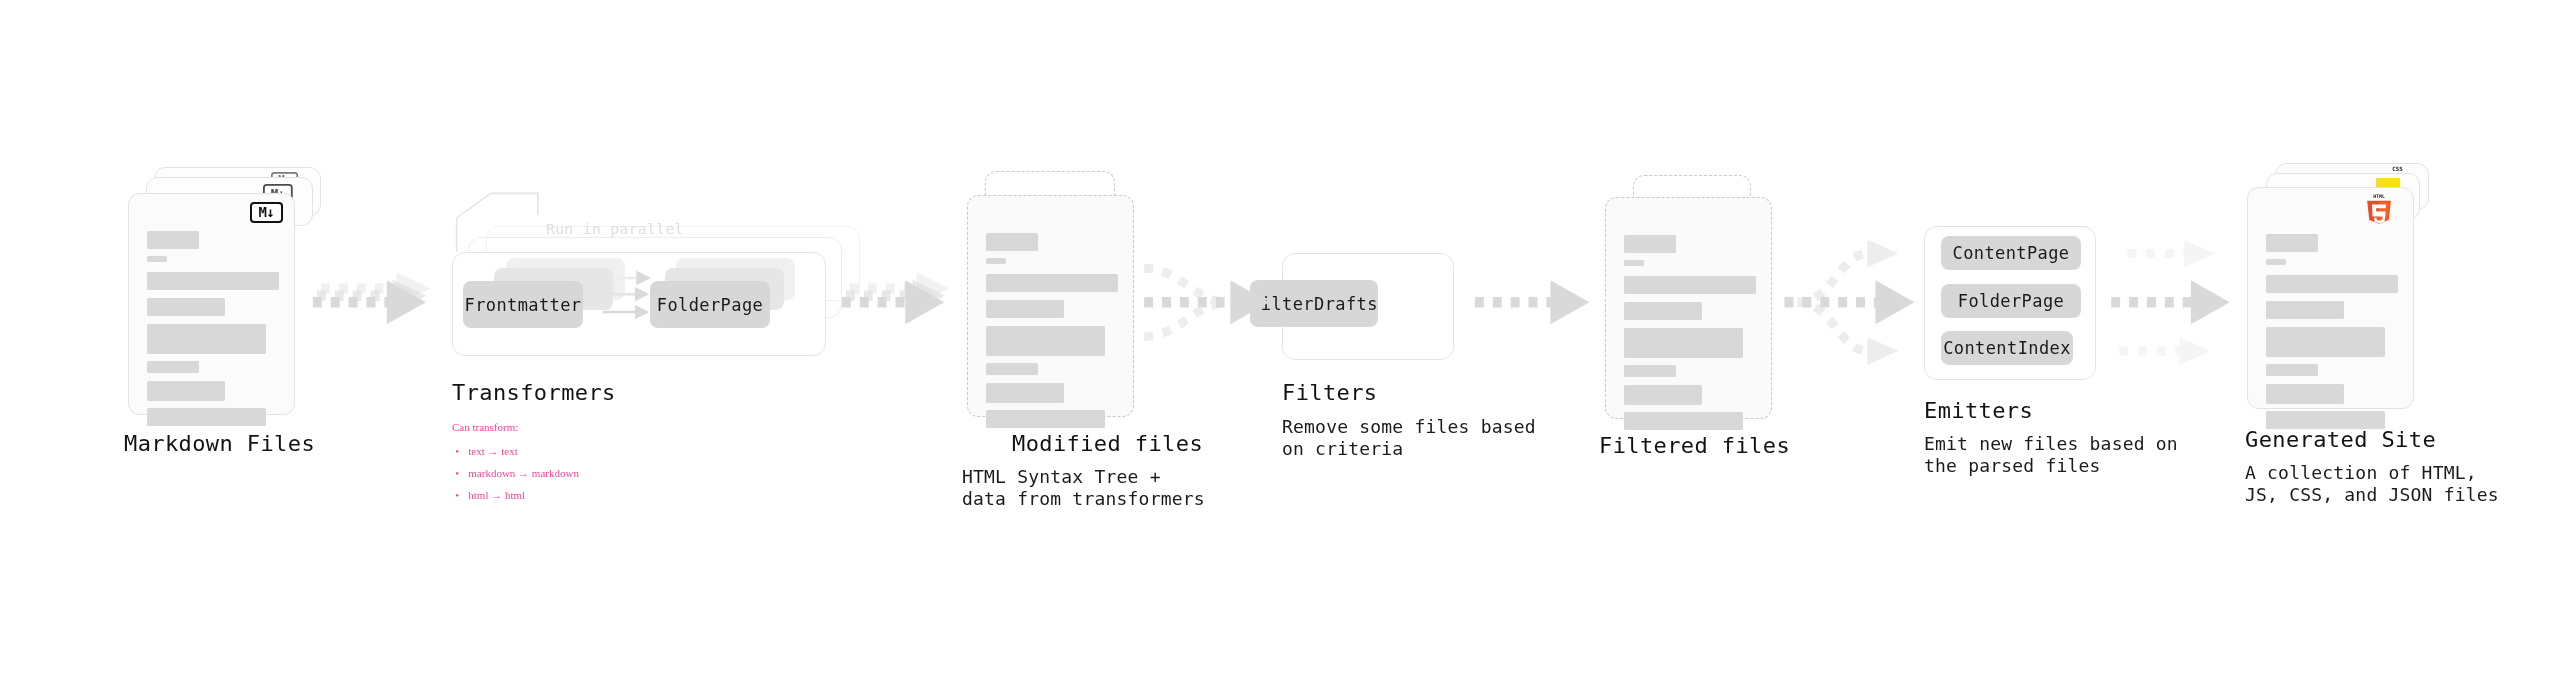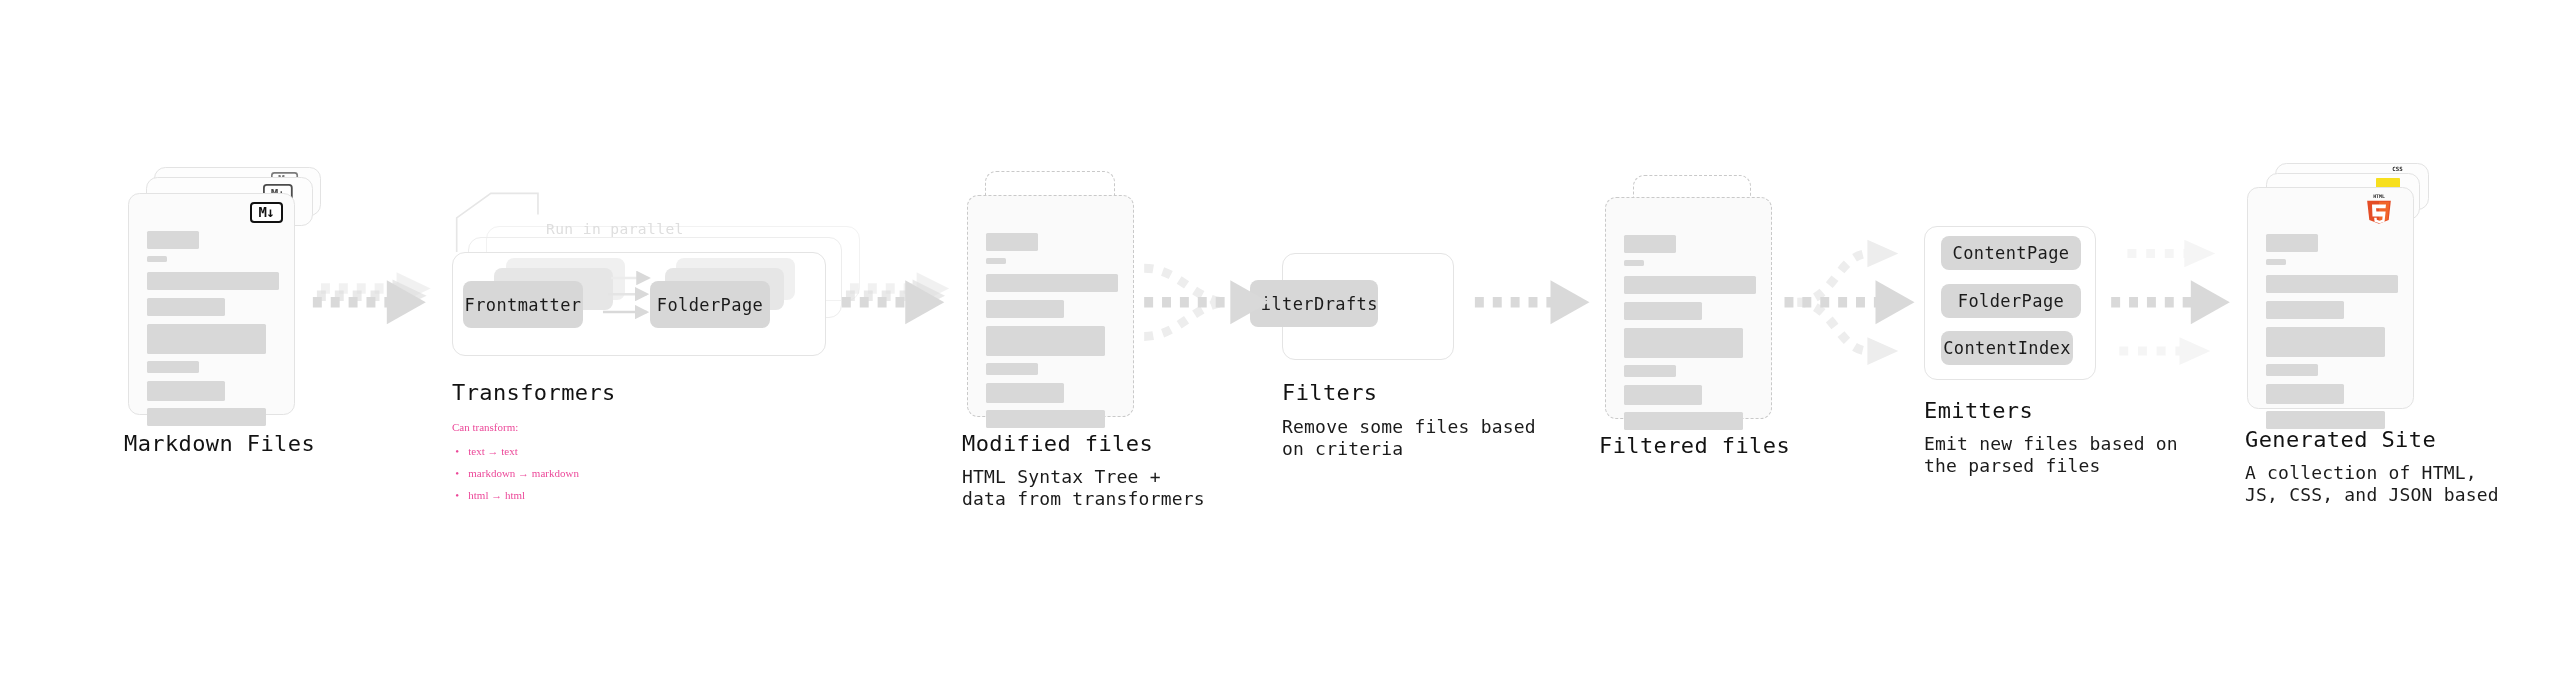--- a/index.html
+++ b/index.html
@@ -130,21 +130,21 @@
         <div class="bar" style="width:19.5px;height:5.7px;margin-bottom:9.8px;"></div>
         <div class="bar" style="width:100%;height:18.7px;"></div>
         <div class="bar" style="width:78px;height:18.7px;"></div>
         <div class="bar" style="width:119px;height:30px;"></div>
         <div class="bar" style="width:52px;height:12.2px;"></div>
         <div class="bar" style="width:78px;height:20.3px;"></div>
         <div class="bar" style="width:119px;height:18px;"></div>
       </div>
     </div>
   </div>
-  <div class="title" style="left:962px;top:431px;">Modified files</div>
+  <div class="title" style="left:1012px;top:431px;">Modified files</div>
   <div class="sub" style="left:962px;top:466px;">HTML Syntax Tree +
 data from transformers</div>
 
   <div class="gbox" style="left:1282px;top:253px;width:172px;height:107px;"></div>
   <div class="chip" style="left:1250px;top:280px;width:128px;height:47px;">
     <span>FilterDrafts</span>
   </div>
   <div class="title" style="left:1282px;top:380px;">Filters</div>
   <div class="sub" style="left:1282px;top:416px;">Remove some files based
 on criteria</div>
@@ -207,21 +207,21 @@
       <svg viewBox="0 0 52 60" width="28" height="32.5">
         <text x="26" y="9" font-size="9" font-weight="700" text-anchor="middle" font-family="DejaVu Sans Mono, monospace" fill="#1b1b1b">HTML</text>
         <path d="M4 14 L48 14 L44 50 L26 57 L8 50 Z" fill="#e44d26"></path>
         <path d="M26 16 L26 55 L42 49 L45.5 16 Z" fill="#f16529"></path>
         <path d="M13 21 h26 l-.8 7 H20.5 l.6 6 h17.2 l-2 19 -9.3 3.2 -9.3-3.2 -.7-7h4.6l.35 3.7 5.05 1.6 5.1-1.6.6-6.1H13.9z" fill="#ffffff"></path>
       </svg>
     </div>
   </div>
   <div class="title" style="left:2245px;top:427px;">Generated Site</div>
   <div class="sub" style="left:2245px;top:462px;">A collection of HTML,
-JS, CSS, and JSON based</div>
+JS, CSS, and JSON files</div>
 
   <svg class="ov" viewBox="0 0 3170 838" width="2576" height="681">
     <defs>
       <marker id="tri-s" markerWidth="6" markerHeight="6" refX="5" refY="3" orient="auto">
         <path d="M0,0 L6,3 L0,6 z" fill="#d9d9d9"></path>
       </marker>
     </defs>
 
     <g stroke="#e6e6e6" stroke-width="2" fill="none">
       <path d="M562,310 L562,268 L604,238 L662,238 L662,264"></path>

